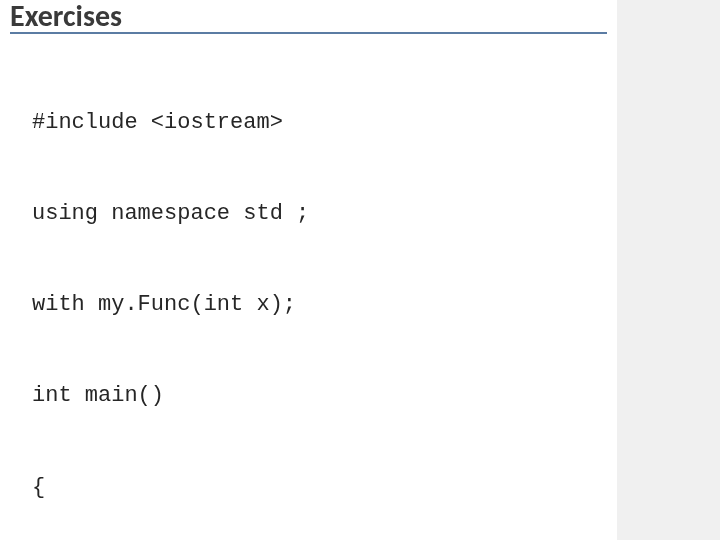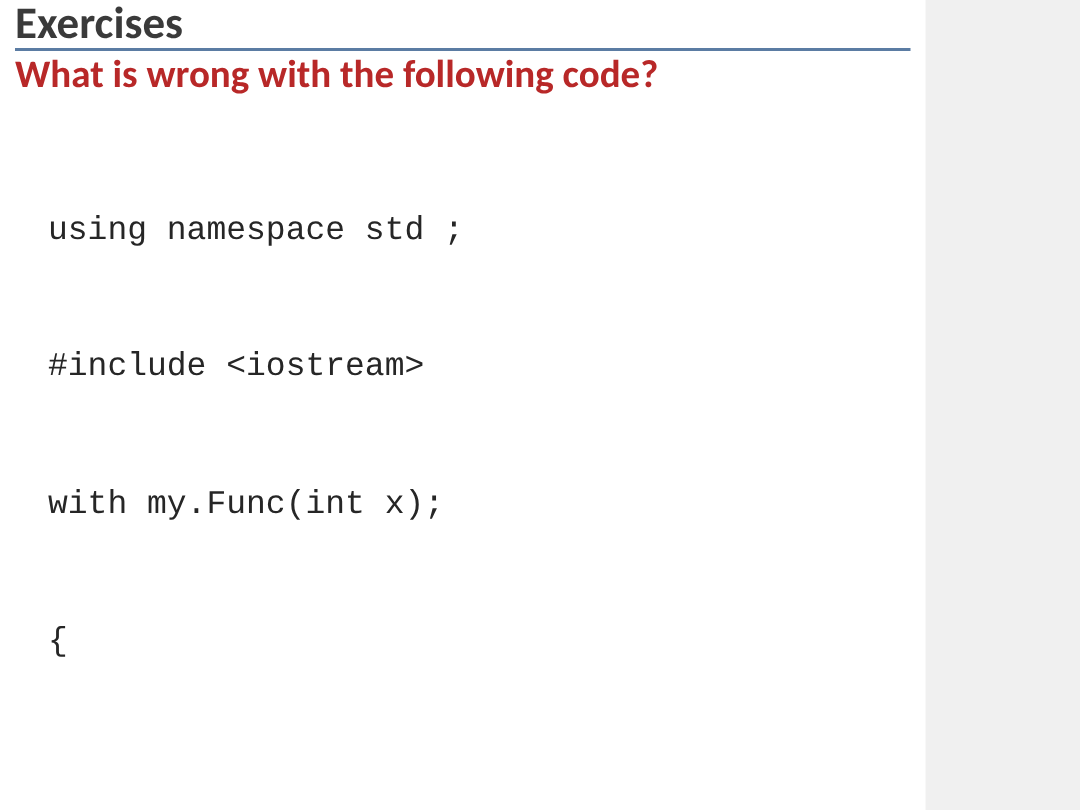--- a/index.html
+++ b/index.html
@@ -48,26 +48,26 @@
   .code-line {
     display: block;
   }
 </style>
 </head>
 <body>
 
 <div class="slide">
   <div class="header">
     <div class="title">Exercises</div>
-    <div class="subtitle">What is wrong with the following code?</div>
   </div>
   <div class="code-block">
+    <span class="code-line">#include &lt;iostream&gt;</span>
     <span class="code-line">using namespace std ;</span>
-    <span class="code-line">#include &lt;iostream&gt;</span>
     <span class="code-line">with my.Func(int x);</span>
+    <span class="code-line">int main()</span>
     <span class="code-line">{</span>
     
     
     
     
     
     
     
     
   </div>

